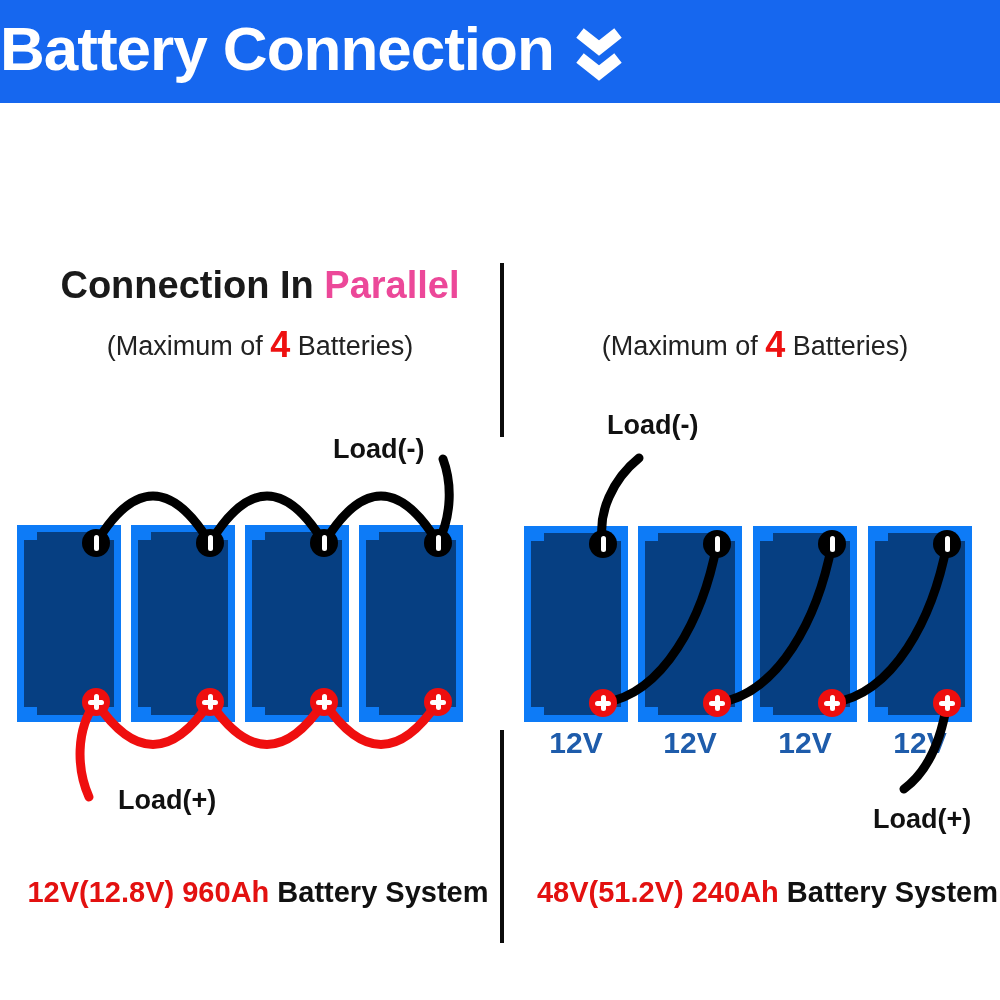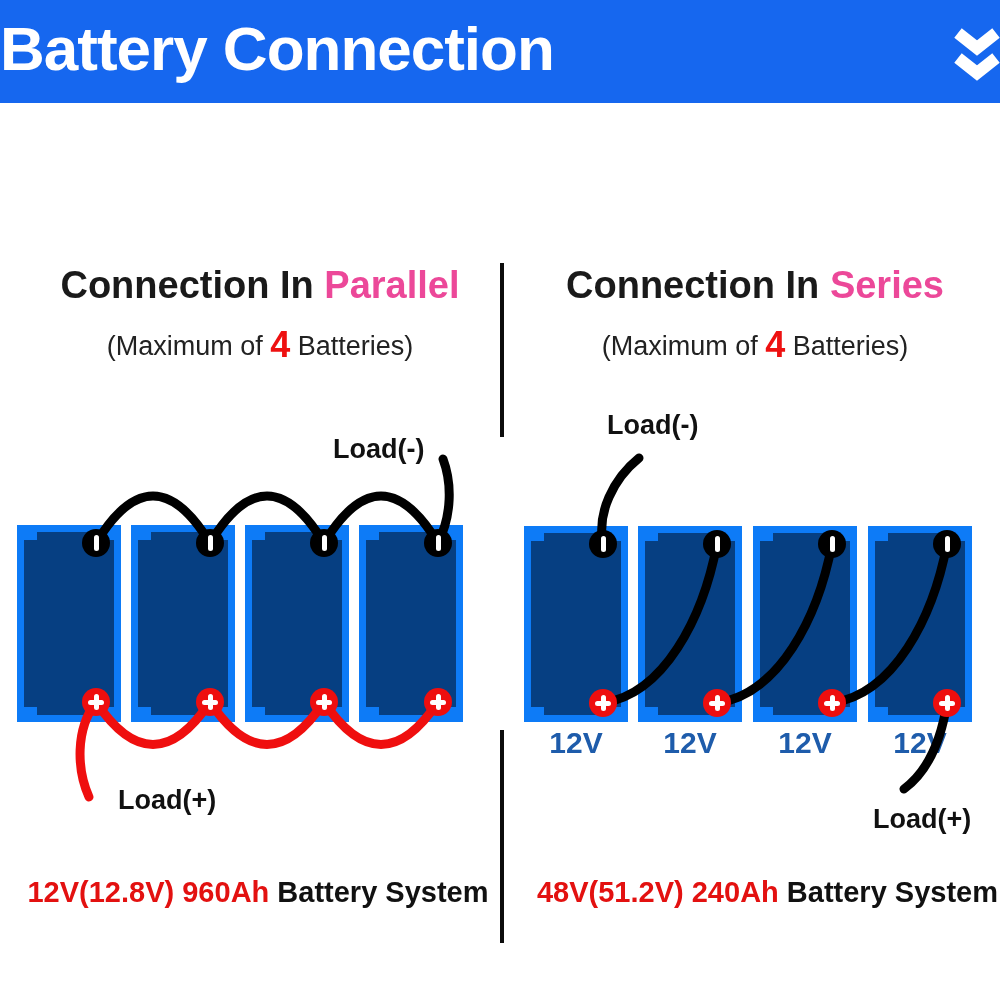--- a/index.html
+++ b/index.html
@@ -1,21 +1,21 @@
 <!DOCTYPE html>
 <html><head>
 <meta charset="utf-8">
 <style>
   html,body{margin:0;padding:0;background:#ffffff;}
   .page{position:relative;width:1000px;height:1000px;background:#ffffff;overflow:hidden;
         font-family:"Liberation Sans", sans-serif;}
 
   
   .banner{position:absolute;left:0;top:0;width:1000px;height:103px;background:#1667ef;
-          display:flex;align-items:center;justify-content:space-between;gap:22px;}
+          display:flex;align-items:center;justify-content:flex-start;gap:22px;}
   .banner-title{color:#ffffff;font-size:62px;font-weight:bold;letter-spacing:-1px;
                 padding-bottom:6px;}
   .banner-icon{margin-top:6px;}
 
   
   .col-title{position:absolute;top:264px;font-size:38px;font-weight:bold;color:#1a1a1a;
              text-align:center;white-space:nowrap;}
   .col-title.left{left:10px;width:500px;}
   .col-title.right{left:510px;width:490px;}
   .red{color:#ec4899;}
@@ -66,23 +66,20 @@
     <span class="banner-title">Battery Connection</span>
     <svg class="banner-icon" width="46" height="58" viewBox="0 0 46 58">
       <polyline points="4,7 23,22 42,7" fill="none" stroke="#ffffff" stroke-width="12"></polyline>
       <polyline points="4,32 23,47 42,32" fill="none" stroke="#ffffff" stroke-width="12"></polyline>
     </svg>
   </div>
 
   <div class="col-title left">
     <span>Connection In </span><span class="red">Parallel</span>
   </div>
-  <div class="col-title right">
-    <span>Connection In </span><span class="red">Series</span>
-  </div>
 
   <div class="col-sub left">
     <span>(Maximum of </span><span class="big-num">4</span><span> Batteries)</span>
   </div>
   <div class="col-sub right">
     <span>(Maximum of </span><span class="big-num">4</span><span> Batteries)</span>
   </div>
 
   <div class="divider seg-top"></div>
   <div class="divider seg-bottom"></div>

